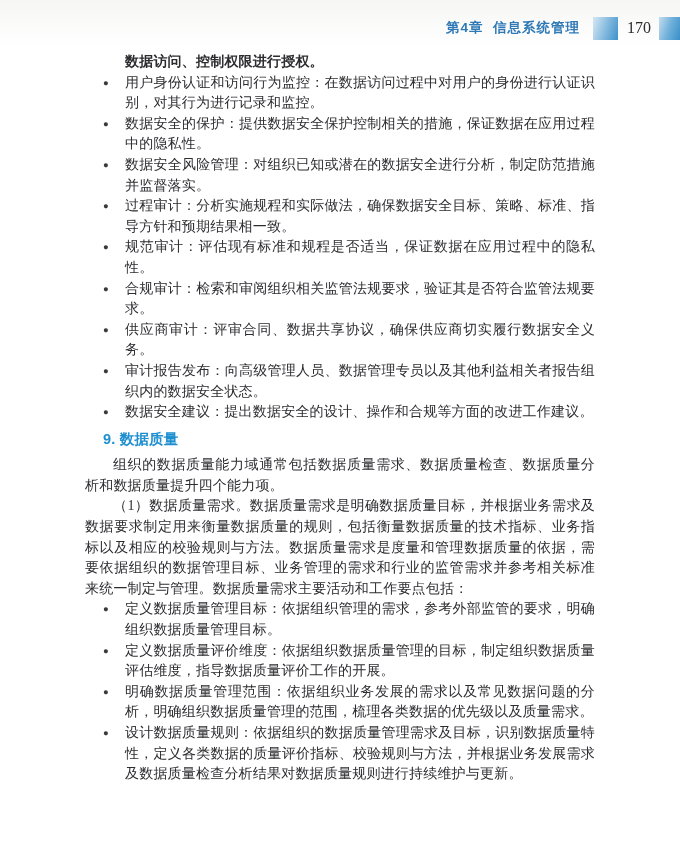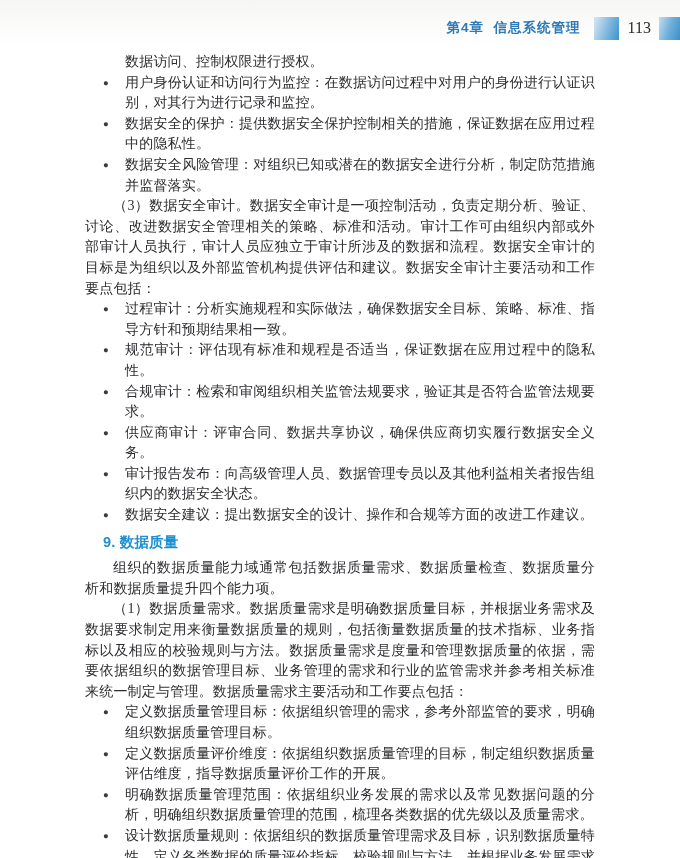--- a/index.html
+++ b/index.html
@@ -46,21 +46,21 @@
   .content{
     position:absolute;
     left:85px;top:52px;width:510px;
     font-size:14px;
     line-height:20.6px;
     color:#2d2d31;
     text-align:justify;
     text-justify:inter-ideograph;
     letter-spacing:0.2px;
   }
-  .cont-line{margin:0;padding-left:40px;}
+  .cont-line{margin:0;padding-left:40px;font-weight:bold;}
   .para{margin:0;text-indent:2em;}
   .bullet{display:flex;margin:0;}
   .bullet .dot{
     flex:0 0 22px;
     margin-left:18px;
     font-size:9.5px;
     line-height:20.6px;
     color:#3a3a3e;
   }
   .bullet .btext{flex:1;text-align:justify;text-justify:inter-ideograph;}
@@ -75,42 +75,41 @@
   }
 </style>
 </head>
 <body>
 
 <div class="page">
 
   <div class="header-row">
     <span class="chapter-title">第4章  信息系统管理</span>
     <span class="deco-sq"></span>
-    <span class="page-num">113</span>
+    <span class="page-num">170</span>
     <span class="deco-sq right"></span>
   </div>
 
   <div class="content">
 
     <p class="cont-line">数据访问、控制权限进行授权。</p>
 
     <div class="bullet">
       <span class="dot">●</span>
       <span class="btext">用户身份认证和访问行为监控：在数据访问过程中对用户的身份进行认证识别，对其行为进行记录和监控。</span>
     </div>
     <div class="bullet">
       <span class="dot">●</span>
       <span class="btext">数据安全的保护：提供数据安全保护控制相关的措施，保证数据在应用过程中的隐私性。</span>
     </div>
     <div class="bullet">
       <span class="dot">●</span>
       <span class="btext">数据安全风险管理：对组织已知或潜在的数据安全进行分析，制定防范措施并监督落实。</span>
     </div>
 
-    <p class="para">（3）数据安全审计。数据安全审计是一项控制活动，负责定期分析、验证、讨论、改进数据安全管理相关的策略、标准和活动。审计工作可由组织内部或外部审计人员执行，审计人员应独立于审计所涉及的数据和流程。数据安全审计的目标是为组织以及外部监管机构提供评估和建议。数据安全审计主要活动和工作要点包括：</p>
 
     <div class="bullet">
       <span class="dot">●</span>
       <span class="btext">过程审计：分析实施规程和实际做法，确保数据安全目标、策略、标准、指导方针和预期结果相一致。</span>
     </div>
     <div class="bullet">
       <span class="dot">●</span>
       <span class="btext">规范审计：评估现有标准和规程是否适当，保证数据在应用过程中的隐私性。</span>
     </div>
     <div class="bullet">

